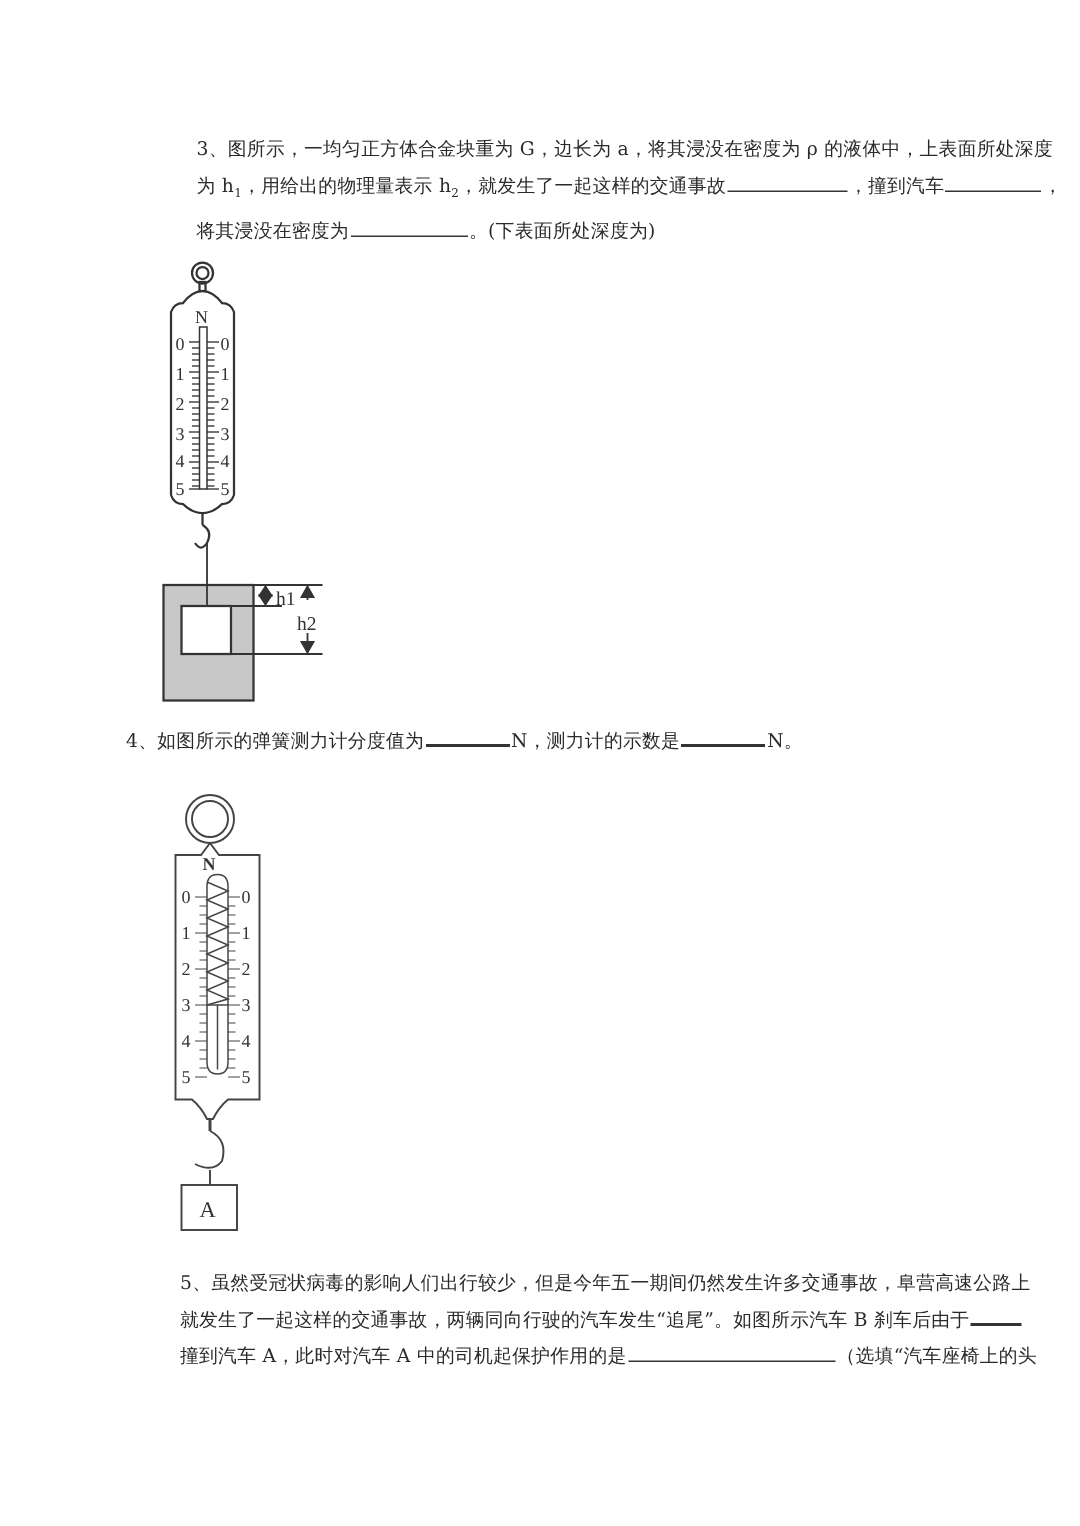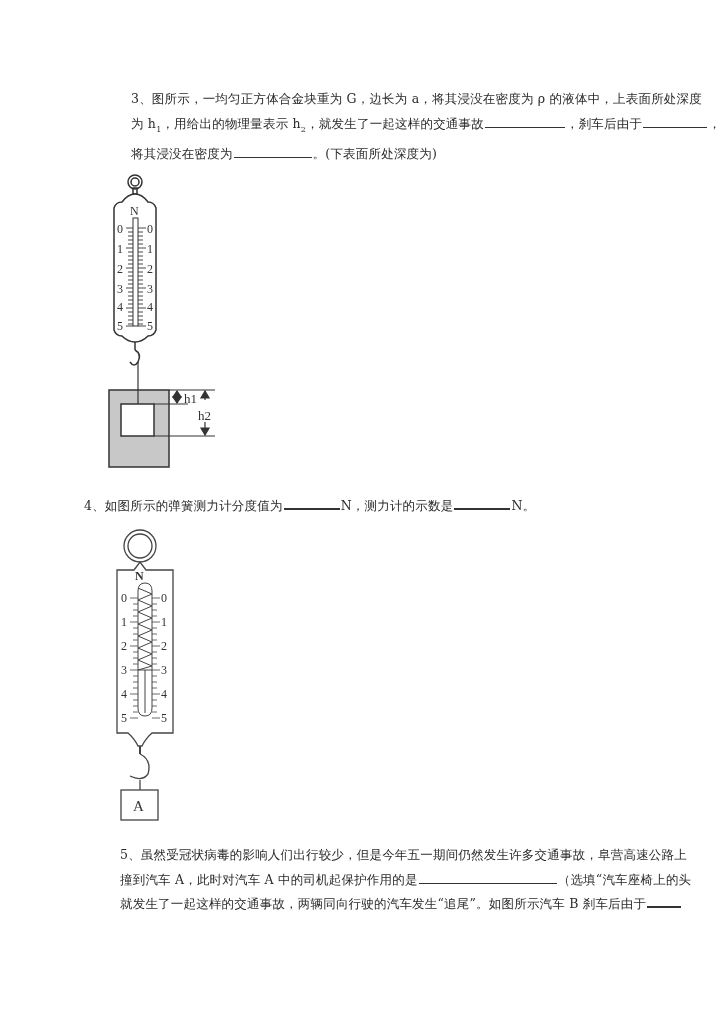--- a/index.html
+++ b/index.html
@@ -20,21 +20,21 @@
   .blank.thick { border-bottom-width: 2px; }
   sub { font-size: 8px; }
   .fig { position: absolute; }
   svg text { font-family: "Liberation Serif", "DejaVu Serif", serif; }
 </style>
 </head>
 <body>
 
 <div class="para" style="top:87px;margin-left:47px;">
   <div><span>3、</span><span>图所示，一均匀正方体合金块重为 G，边长为 a，将其浸没在密度为 ρ 的液体中，上表面所处深度</span></div>
-  <div><span>为 h</span><sub>1</sub><span>，用给出的物理量表示 h</span><sub>2</sub><span>，就发生了一起这样的交通事故</span><span class="blank" style="width:80px;"></span><span>，刹车后由于</span><span class="blank" style="width:64px;"></span><span>，</span></div>
+  <div><span>为 h</span><sub>1</sub><span>，用给出的物理量表示 h</span><sub>2</sub><span>，就发生了一起这样的交通事故</span><span class="blank" style="width:80px;"></span><span>，撞到汽车</span><span class="blank" style="width:64px;"></span><span>，</span></div>
   <div><span>将其浸没在密度为</span><span class="blank" style="width:78px;"></span><span>。(下表面所处深度为)</span></div>
 </div>
 
 <svg class="fig" style="left:100px; top:170px;" width="130" height="300" viewBox="0 0 130 300">
 
   <g fill="none" stroke="#333" stroke-width="1.5">
     <ellipse cx="35" cy="12" rx="7" ry="7"></ellipse>
     <ellipse cx="35" cy="12" rx="4" ry="4"></ellipse>
     <rect x="33" y="18" width="4" height="6"></rect>
   </g>
@@ -131,21 +131,21 @@
     <polygon points="77,233 73,227 81,227" fill="#333"></polygon>
     <line x1="105" y1="221" x2="105" y2="230"></line>
     <polygon points="105,221 101,228 109,228" fill="#333"></polygon>
     <line x1="105" y1="252" x2="105" y2="265"></line>
     <polygon points="105,265 101,258 109,258" fill="#333"></polygon>
   </g>
   <text x="84" y="233" font-size="13" fill="#333">h1</text>
   <text x="98" y="250" font-size="13" fill="#333">h2</text>
 </svg>
 
-<div class="para" style="top:494px;">
+<div class="para" style="top:482px;">
   <span>4、</span><span>如图所示的弹簧测力计分度值为</span><span class="blank thick" style="width:56px;"></span><span>N，测力计的示数是</span><span class="blank thick" style="width:56px;"></span><span>N。</span>
 </div>
 
 <svg class="fig" style="left:100px; top:528px;" width="100" height="295" viewBox="0 0 100 295">
   <g fill="none" stroke="#444" stroke-width="1.3">
     <circle cx="40" cy="18" r="16"></circle>
     <circle cx="40" cy="18" r="12"></circle>
   </g>
   <path d="M17 42 L34 42 L40 34 L46 42 L73 42 L73 205 L52 205 Q46 210 42 218 L38 218 Q34 210 28 205 L17 205 Z" fill="#fff" stroke="#444" stroke-width="1.3"></path>
   <text x="35" y="52" font-size="12" font-weight="bold" fill="#333">N</text>
@@ -219,15 +219,15 @@
     <line x1="40" y1="218" x2="40" y2="226" stroke-width="2"></line>
     <path d="M40 226 Q52 232 48 246 Q42 254 30 248"></path>
     <line x1="40" y1="252" x2="40" y2="262"></line>
   </g>
   <rect x="21" y="262" width="37" height="30" fill="#fff" stroke="#444" stroke-width="1.3"></rect>
   <text x="33" y="283" font-size="15" fill="#333">A</text>
 </svg>
 
 <div class="para" style="top:843px;margin-left:36px;">
   <div><span>5、</span><span>虽然受冠状病毒的影响人们出行较少，但是今年五一期间仍然发生许多交通事故，阜营高速公路上</span></div>
+  <div><span>就发生了一起这样的交通事故，两辆同向行驶的汽车发生“追尾”。如图所示汽车 B 刹车后由于</span><span class="blank thick" style="width:34px;"></span></div>
   <div><span>撞到汽车 A，此时对汽车 A 中的司机起保护作用的是</span><span class="blank" style="width:138px;"></span><span>（选填“汽车座椅上的头</span></div>
-  <div><span>就发生了一起这样的交通事故，两辆同向行驶的汽车发生“追尾”。如图所示汽车 B 刹车后由于</span><span class="blank thick" style="width:34px;"></span></div>
 </div>
 
 </body></html>

